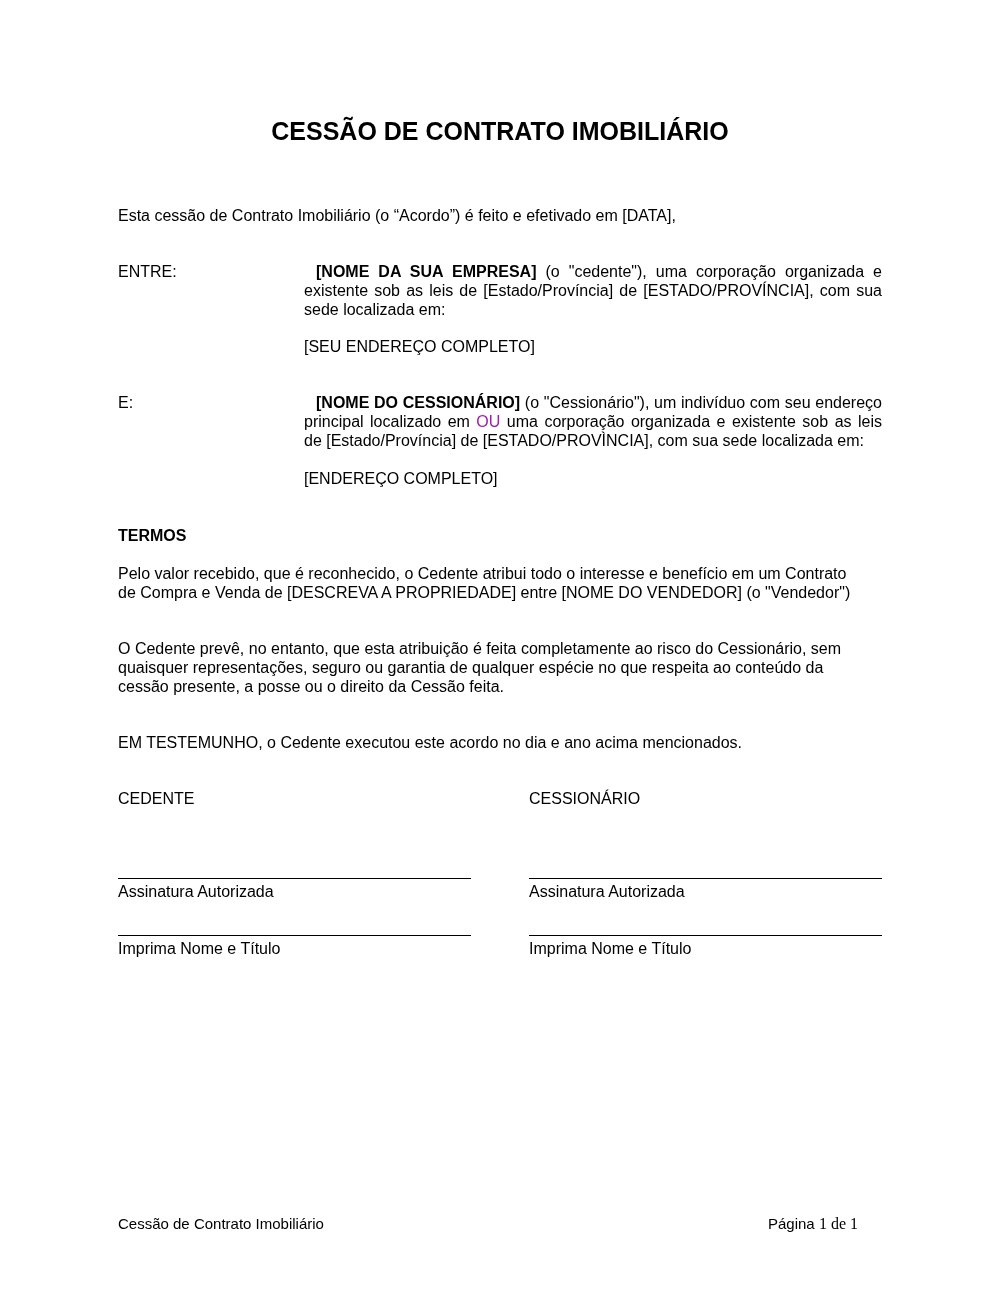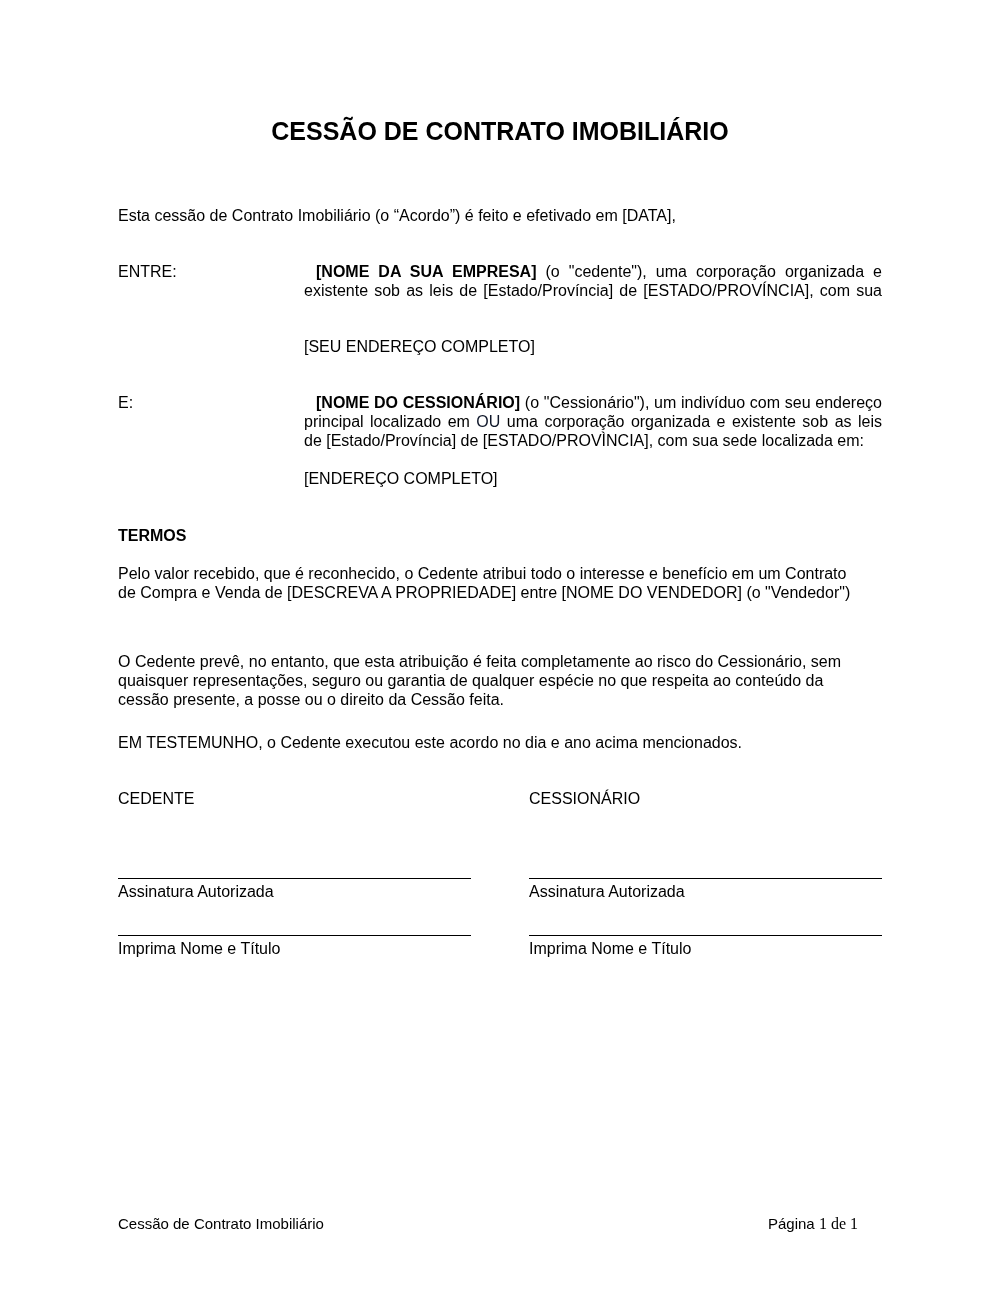--- a/index.html
+++ b/index.html
@@ -6,21 +6,21 @@
   body { width:1000px; height:1290px; position:relative; overflow:hidden;
          font-family:"Liberation Sans", sans-serif; color:#000; font-size:16px; }
   .abs { position:absolute; }
   .title { left:0; width:1000px; top:117px; text-align:center; font-weight:bold;
            font-size:25px; letter-spacing:0px; }
   .intro { left:118px; top:206px; line-height:19px; }
   .party-label { left:118px; font-weight:normal; line-height:19px; }
   .party-text { left:304px; width:578px; text-align:justify; line-height:19px; }
   .party-text b { font-weight:bold;padding-left:12px; }
   .addr { left:304px; line-height:19px; }
-  .ou { color:#0f172a; }
+  .ou { color:#a21caf; }
   .heading { left:118px; top:526px; font-weight:bold; line-height:19px; }
   .para { left:118px; width:760px; line-height:19px; }
   .sig-label { line-height:19px; }
   .sig-line { height:0; border-top:1.4px solid #000; width:353px; }
   .footer-left { left:118px; top:1215px; font-size:15px; }
   .footer-right { left:768px; top:1215px; font-size:15px; }
   .serif { font-family:"Liberation Serif", serif; font-size:16px; }
 </style>
 </head>
 <body>
@@ -28,39 +28,40 @@
 <div>
 
   <div class="abs title">CESSÃO DE CONTRATO IMOBILIÁRIO</div>
 
   <div class="abs intro">Esta cessão de Contrato Imobiliário (o “Acordo”) é feito e efetivado em [DATA],</div>
 
   <div class="abs party-label" style="top:262px;">ENTRE:</div>
   <div class="abs party-text" style="top:262px;">
     <div style="text-align:justify; text-align-last:justify;"><b>[NOME DA SUA EMPRESA]</b><span> (o "cedente"), uma corporação organizada e</span></div>
     <div style="text-align:justify; text-align-last:justify;">existente sob as leis de [Estado/Província] de [ESTADO/PROVÍNCIA], com sua</div>
+    <div>sede localizada em:</div>
   </div>
   <div class="abs addr" style="top:337px;">[SEU ENDEREÇO COMPLETO]</div>
 
   <div class="abs party-label" style="top:393px;">E:</div>
   <div class="abs party-text" style="top:393px;">
     <div style="text-align:justify; text-align-last:justify;"><b>[NOME DO CESSIONÁRIO]</b><span> (o "Cessionário"), um indivíduo com seu endereço</span></div>
     <div style="text-align:justify; text-align-last:justify;"><span>principal localizado em </span><span class="ou">OU</span><span> uma corporação organizada e existente sob as leis</span></div>
     <div>de [Estado/Província] de [ESTADO/PROVÌNCIA], com sua sede localizada em:</div>
   </div>
   <div class="abs addr" style="top:469px;">[ENDEREÇO COMPLETO]</div>
 
   <div class="abs heading">TERMOS</div>
 
   <div class="abs para" style="top:564px;">
     <div>Pelo valor recebido, que é reconhecido, o Cedente atribui todo o interesse e benefício em um Contrato</div>
     <div>de Compra e Venda de [DESCREVA A PROPRIEDADE] entre [NOME DO VENDEDOR] (o "Vendedor")</div>
   </div>
 
-  <div class="abs para" style="top:639px;margin-top:13px;">
+  <div class="abs para" style="top:639px;">
     <div>O Cedente prevê, no entanto, que esta atribuição é feita completamente ao risco do Cessionário, sem</div>
     <div>quaisquer representações, seguro ou garantia de qualquer espécie no que respeita ao conteúdo da</div>
     <div>cessão presente, a posse ou o direito da Cessão feita.</div>
   </div>
 
   <div class="abs para" style="top:733px;">EM TESTEMUNHO, o Cedente executou este acordo no dia e ano acima mencionados.</div>
 
   <div class="abs sig-label" style="left:118px; top:789px;text-align:center;">CEDENTE</div>
   <div class="abs sig-line" style="left:118px; top:878px;"></div>
   <div class="abs sig-label" style="left:118px; top:882px;">Assinatura Autorizada</div>

